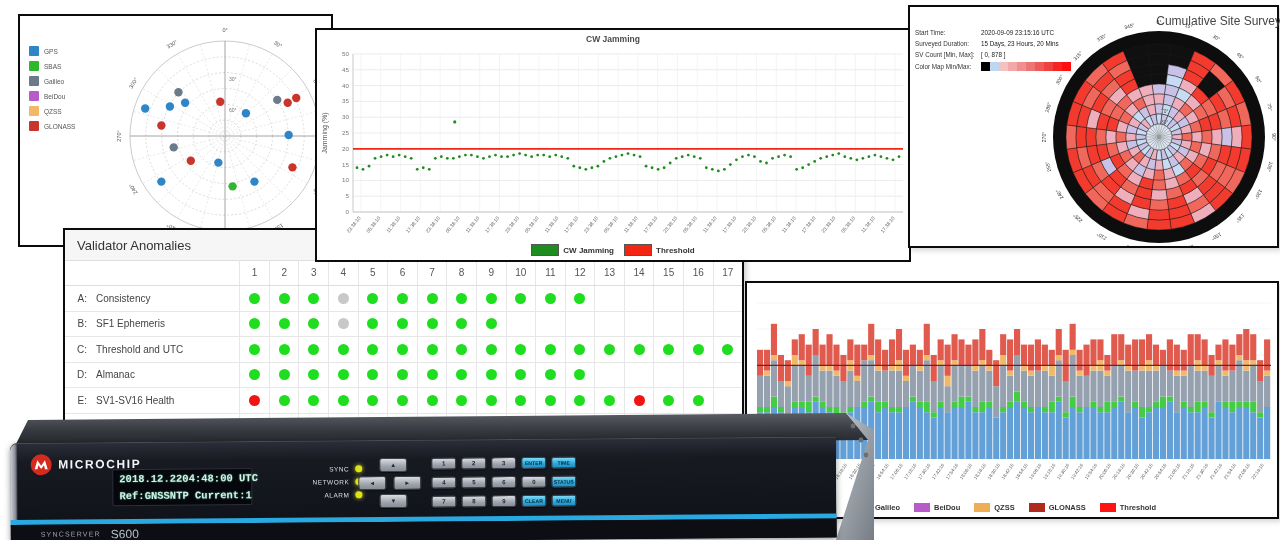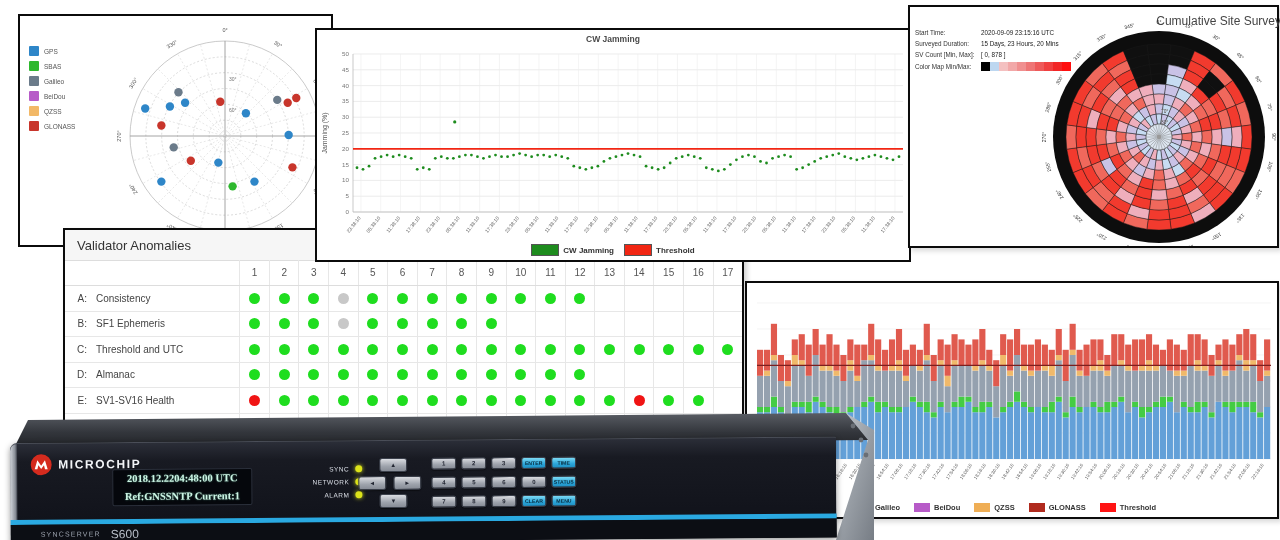--- a/index.html
+++ b/index.html
@@ -56,21 +56,21 @@
          background:linear-gradient(180deg,#2b2e38 0%,#181a22 18%,#12141c 70%,#0e1016 100%);
          border-top:1px solid #4a4e58;border-radius:7px 2px 0 0;transform:rotate(-0.45deg);
          transform-origin:0 0;box-shadow:0 2px 6px rgba(0,0,0,.4)}
   #front-left-strip{position:absolute;left:0;top:0;bottom:0;width:7px;border-radius:7px 0 0 0;
          background:linear-gradient(90deg,#d0d4da,#8a8f98 70%,#3a3e48)}
   #logo{position:absolute;left:20px;top:10px;display:flex;align-items:center;gap:6px}
   #logo .brand{font-size:12px;font-weight:bold;color:#f3f5f8;letter-spacing:1.6px}
   #lcd{position:absolute;left:102px;top:26px;width:140px;height:37px;background:#05070c;
        border:1px solid #2a2f3a;border-radius:2px;padding:3px 6px;box-sizing:border-box;
        display:flex;flex-direction:column;justify-content:space-between}
-  .lcd-row{display:flex;justify-content:center;font-family:Liberation Serif, serif;
+  .lcd-row{display:flex;justify-content:space-between;font-family:Liberation Mono, monospace;
        font-size:10.5px;font-weight:bold;color:#cdf4e4;text-shadow:0 0 2px rgba(140,255,215,.55);white-space:nowrap}
   #led-block{position:absolute;left:266px;top:24px}
   .led-row{display:flex;align-items:center;justify-content:flex-end;width:86px;margin-bottom:6px}
   .led-row .lb{font-size:6.5px;color:#d8dce4;letter-spacing:.5px;margin-right:6px}
   .led-row .led{width:7px;height:7px;border-radius:50%;background:#dce31a;box-shadow:0 0 4px #d8e020}
   .navbtn,.key{position:absolute;border-radius:3px;display:flex;align-items:center;justify-content:center;
        background:linear-gradient(180deg,#dadce1,#9ea3ac 60%,#878c96);border:1px solid #3c414c;
        color:#232733;font-size:6px;font-weight:bold;box-shadow:0 1px 1px rgba(0,0,0,.5)}
   .navbtn{width:26px;height:12px}
   #nav-u{left:369px;top:17px}#nav-l{left:348px;top:35px}#nav-r{left:383px;top:35px}#nav-d{left:369px;top:53px}

